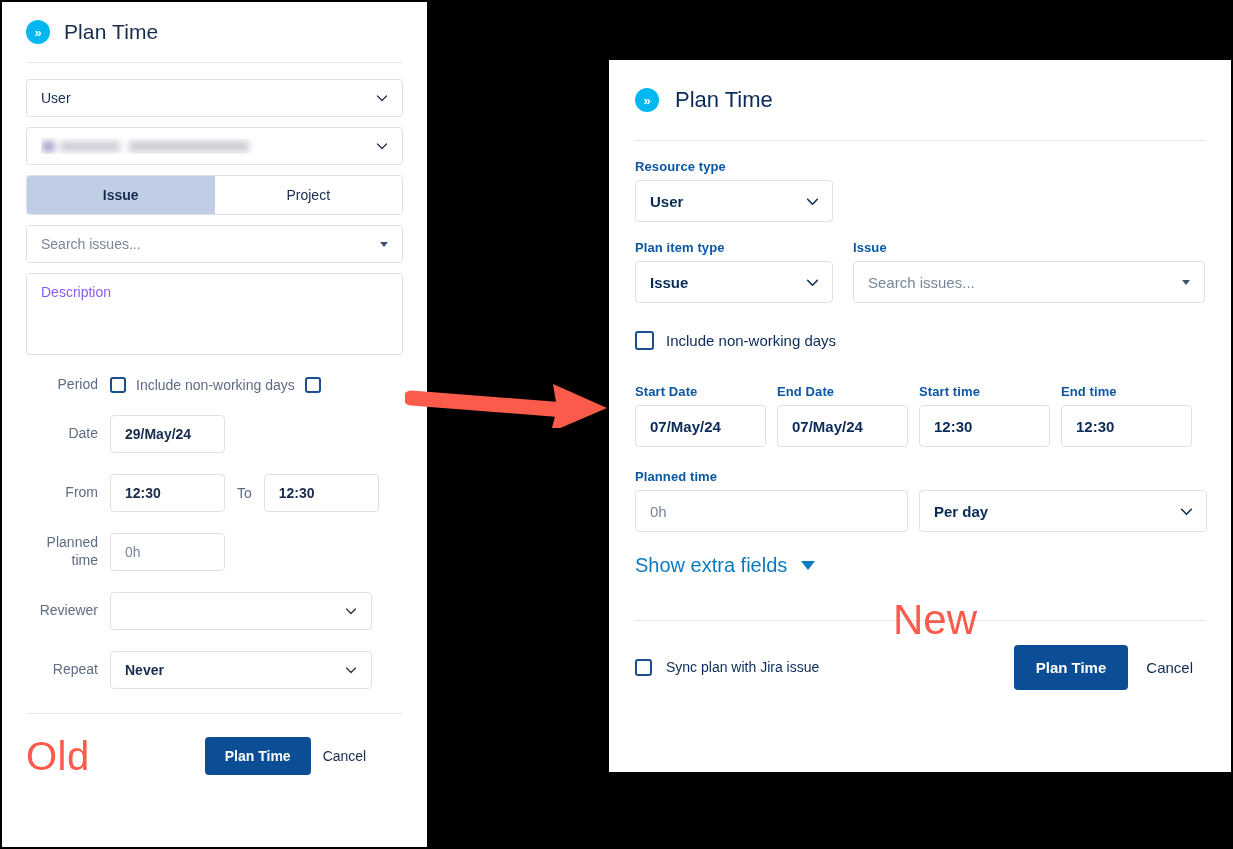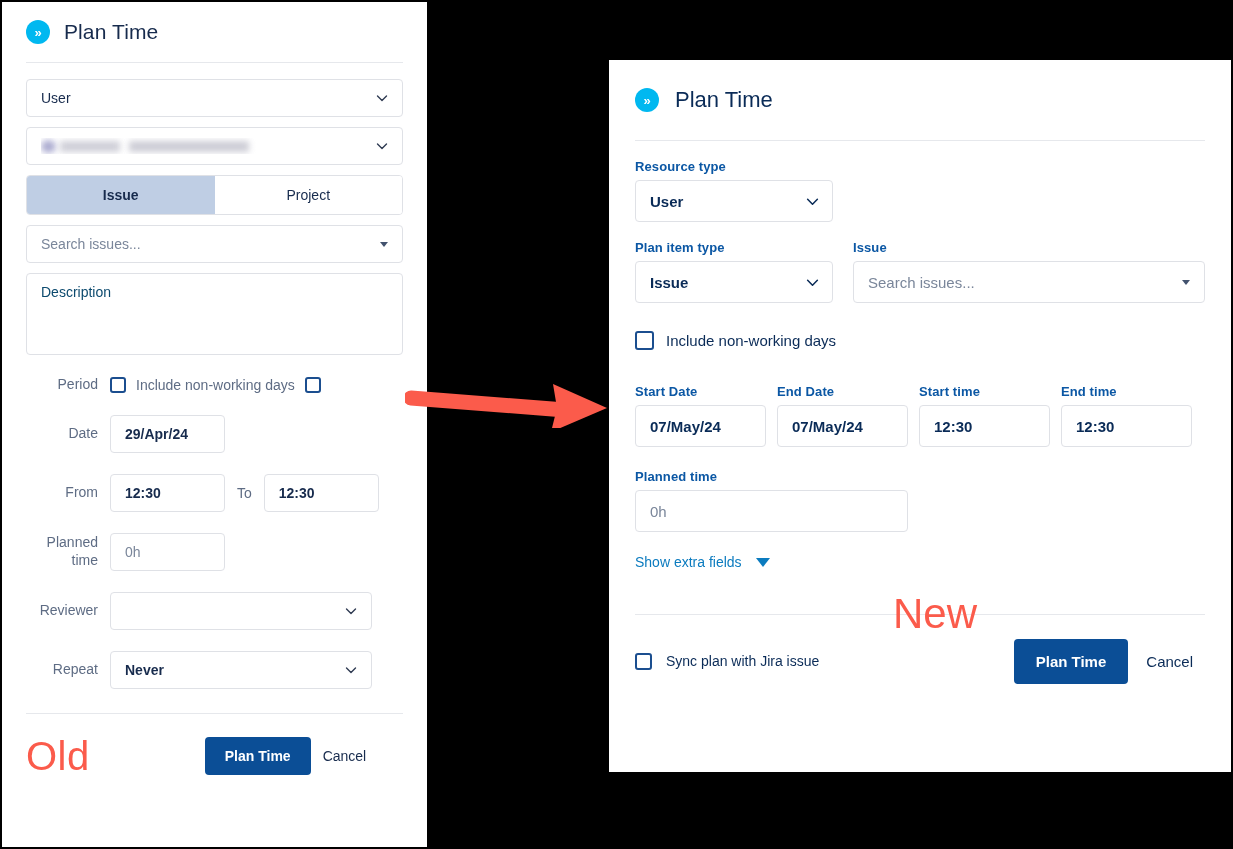--- a/index.html
+++ b/index.html
@@ -145,21 +145,21 @@
     border-top: 5px solid #42526E;
   }
 
   .textarea-box {
     margin-top: 10px;
     border: 1px solid #DFE1E6;
     border-radius: 4px;
     height: 82px;
     padding: 10px 14px;
     font-size: 14px;
-    color: #0c4a6e;
+    color: #8b5cf6;
   }
 
   .row {
     display: flex;
     align-items: center;
     margin-top: 21px;
   }
   .row-label {
     width: 84px;
     text-align: right;
@@ -333,21 +333,21 @@
   }
   .dates-row > div { width: 131px; flex: none; }
   .planned-in { width: 273px; flex: none; }
   .planned-per { width: 288px; flex: none; }
   .show-extra {
     margin-top: 22px;
     display: inline-flex;
     align-items: center;
     gap: 10px;
     color: #0B7BBF;
-    font-size: 14px;
+    font-size: 20px;
     cursor: pointer;
   }
   .show-extra .tri {
     width: 0; height: 0;
     border-left: 7px solid transparent;
     border-right: 7px solid transparent;
     border-top: 9px solid #0B7BBF;
     margin-left: 4px;
   }
   .new-footer-hr { margin-top: 43px; }
@@ -468,21 +468,21 @@
       <div class="row">
         <div class="row-label">Period</div>
         <div class="cbox"></div>
         <span class="inline-label">Include non-working days</span>
         <div class="cbox"></div>
       </div>
 
       <div class="row">
         <div class="row-label">Date</div>
         <div class="small-input">
-          <span>29/Apr/24</span>
+          <span>29/May/24</span>
         </div>
       </div>
 
       <div class="row">
         <div class="row-label">From</div>
         <div class="small-input">
           <span>12:30</span>
         </div>
         <span class="mid-label">To</span>
         <div class="small-input">
@@ -613,20 +613,28 @@
           </div>
         </div>
       </div>
 
       <div style="margin-top:22px;">
         <div class="flabel">Planned time</div>
         <div style="display:flex; gap:11px;">
           <div class="nfield ph planned-in">
             <span>0h</span>
           </div>
+          <div class="nfield planned-per">
+            <span>Per day</span>
+            <span class="chev">
+              <svg viewBox="0 0 12 12" width="13" height="13">
+                  <path d="M1.5 4 L6 8.5 L10.5 4" fill="none" stroke="#0A2B57" stroke-width="1.4" stroke-linecap="round" stroke-linejoin="round"></path>
+                </svg>
+            </span>
+          </div>
         </div>
       </div>
 
       <div class="show-extra">
         <span>Show extra fields</span>
         <span class="tri"></span>
       </div>
 
       <hr class="hr new-footer-hr">
 

